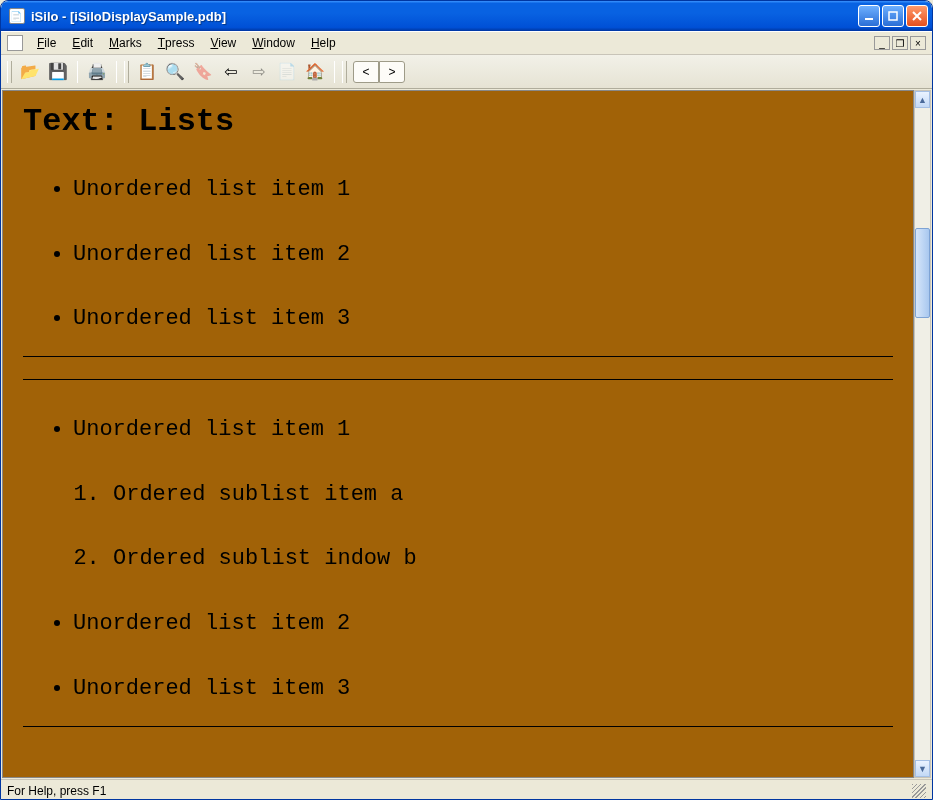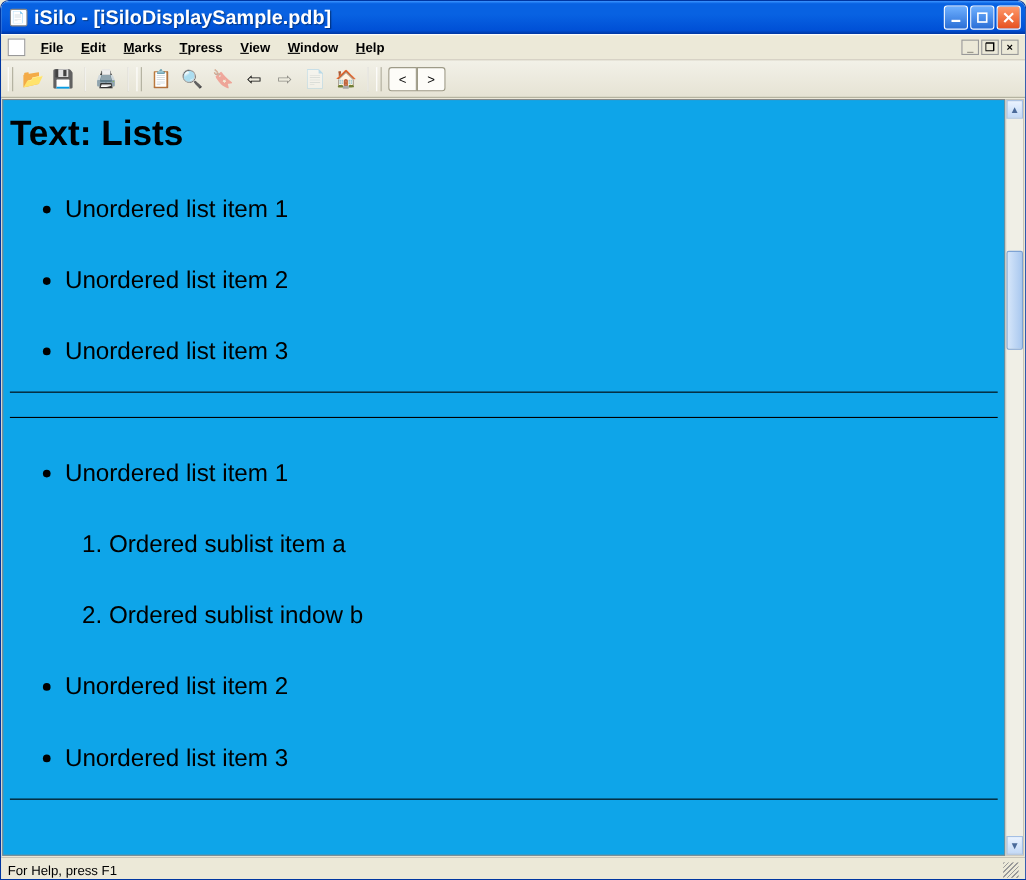--- a/index.html
+++ b/index.html
@@ -33,21 +33,21 @@
   margin: 0 6px 0 4px;
   display: flex;
   align-items: center;
   justify-content: center;
   font-size: 10px;
   color: #333;
   border-radius: 2px;
 }
 .titlebar .title-text {
   flex: 1;
-  font-size: 18px;
+  font-size: 13px;
   text-shadow: 1px 1px 1px rgba(0,0,0,0.4);
 }
 .titlebar .win-buttons {
   display: flex;
   gap: 2px;
 }
 .winbtn {
   width: 22px; height: 22px;
   border: 1px solid #fff;
   border-radius: 3px;
@@ -69,21 +69,20 @@
 
 
 .menubar {
   height: 24px;
   background: #ece9d8;
   display: flex;
   align-items: center;
   padding: 0 4px;
   border-bottom: 1px solid #c8c4b8;
   border-top: 1px solid #fff;
-  font-weight: bold;
 }
 .menubar .doc-icon {
   width: 16px; height: 16px;
   margin: 0 6px 0 2px;
   border: 1px solid #999;
   background: white;
 }
 .menu-item {
   padding: 2px 8px;
   cursor: pointer;
@@ -173,26 +172,26 @@
   cursor: pointer;
 }
 
 
 .content-wrap {
   display: flex;
   height: calc(800px - 30px - 24px - 34px - 22px);
 }
 .content {
   flex: 1;
-  background: #0ea5e9;
+  background: #a16207;
   border: 1px solid #888;
   margin: 1px 0 1px 1px;
-  padding: 8px 6px;
+  padding: 8px 20px;
   overflow: hidden;
-  font-family: Liberation Sans, sans-serif;
+  font-family: Liberation Mono, monospace;
 }
 .content h1 {
   font-size: 32px;
   margin: 4px 0 14px 0;
 }
 .content ul, .content ol {
   margin: 8px 0 8px 30px;
   padding: 0 0 0 20px;
 }
 .content li {

